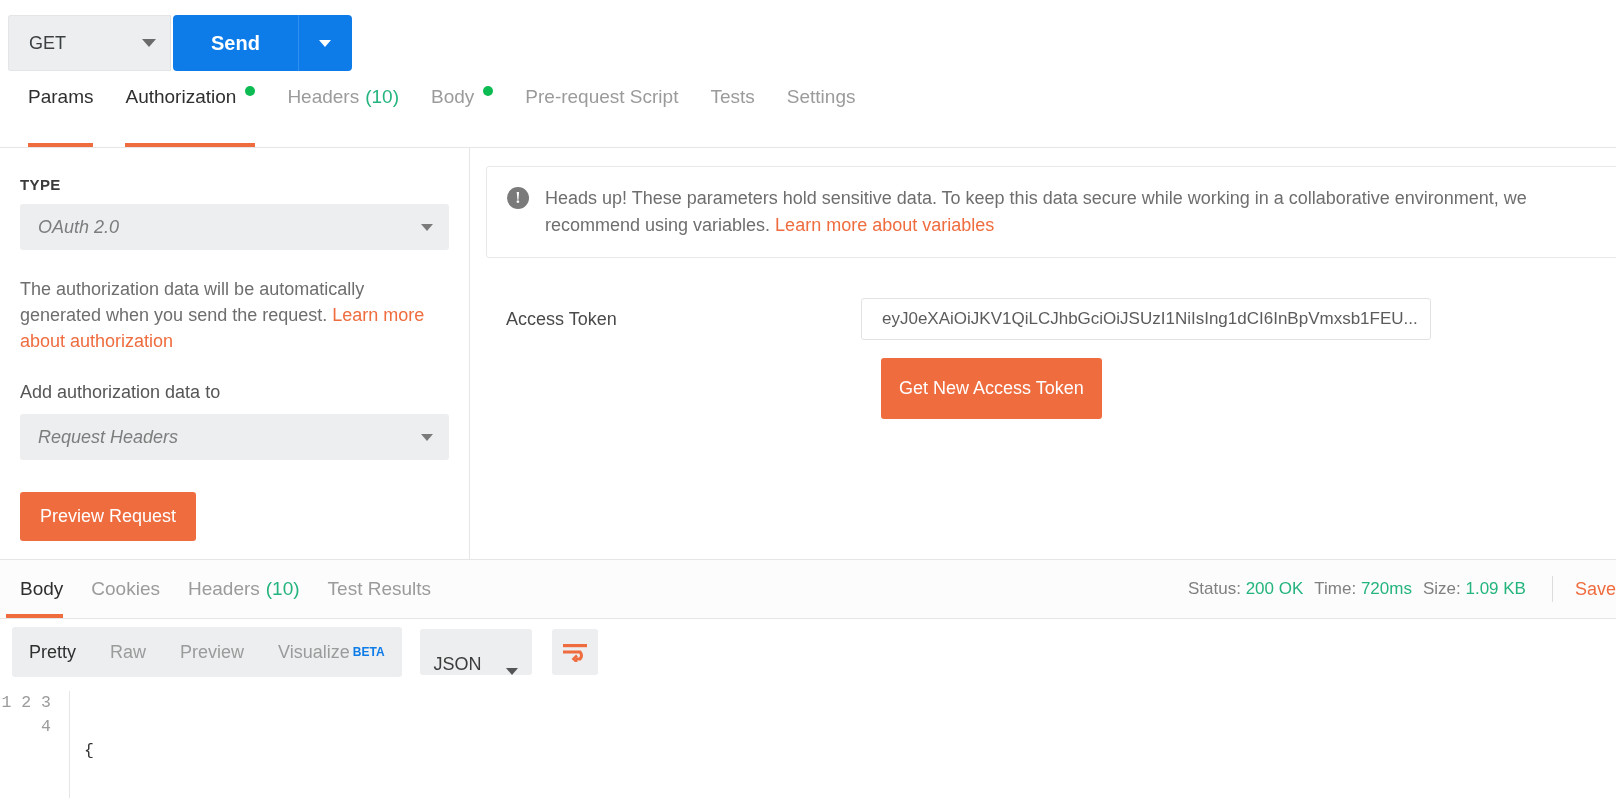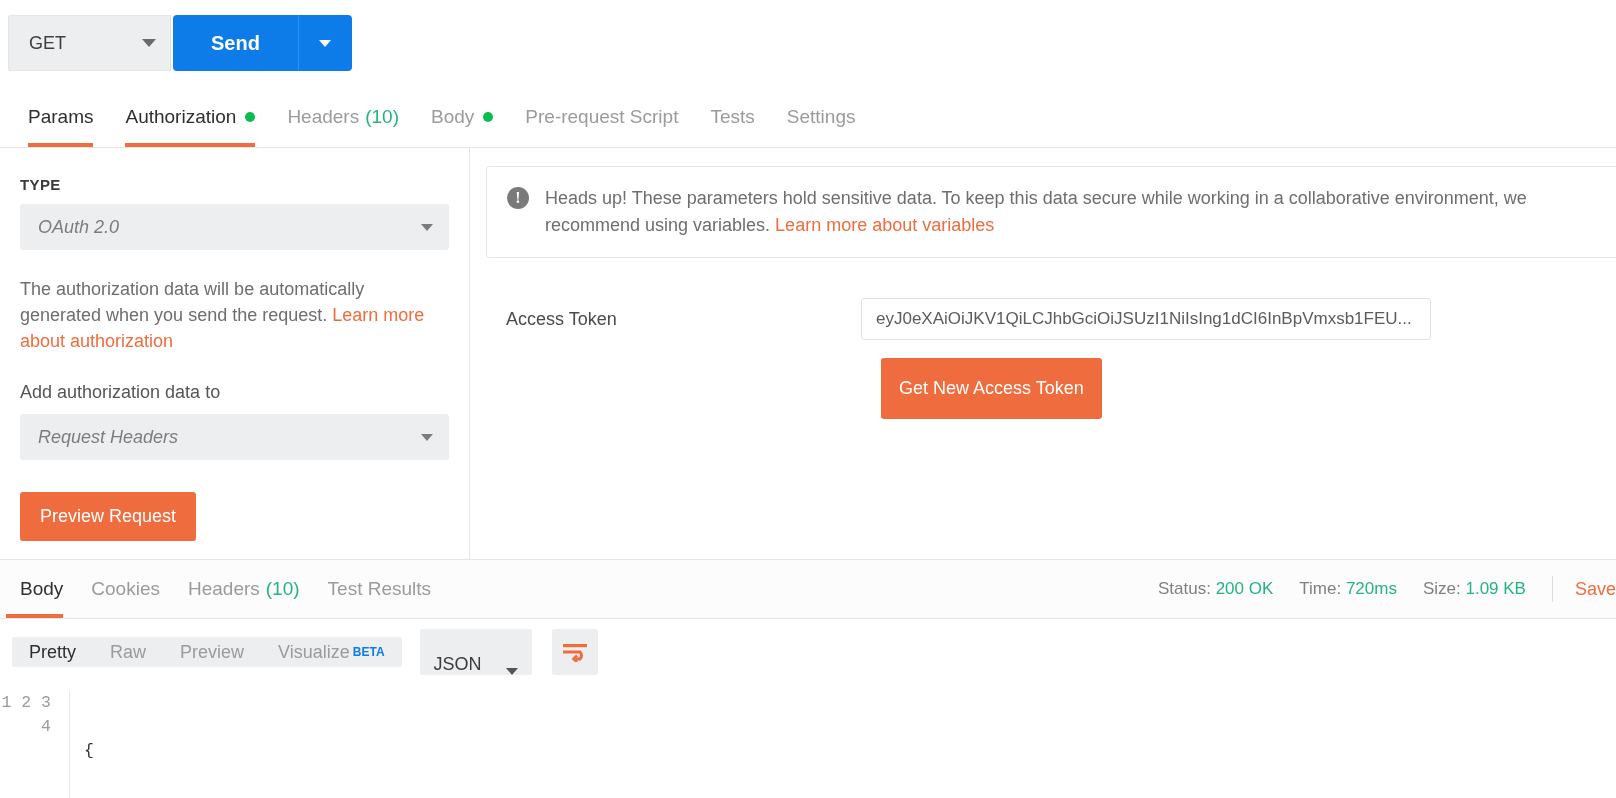--- a/index.html
+++ b/index.html
@@ -82,21 +82,21 @@
   .req-tabs {
     height: 62px;
     display: flex;
     align-items: flex-end;
     padding-left: 12px;
     border-bottom: 1px solid #e6e6e6;
     background: #fff;
   }
   .rtab {
     height: 100%;
-    display: flex; align-items: center;
+    display: flex; 
     padding: 0 16px;
     font-size: 19px;
     color: #9b9b9b;
     cursor: pointer;
     position: relative;
     white-space: nowrap;
   }
   .rtab.active { color: #2f2f2f; }
   .rtab.active::after {
     content: "";
@@ -197,21 +197,21 @@
     width: 375px;
     font-size: 18px; color: #4a4a4a;
     padding-left: 20px;
   }
   .token-input {
     width: 570px; height: 42px;
     border: 1px solid #e2e2e2;
     border-radius: 3px;
     background: #fff;
     display: flex; align-items: center;
-    padding: 0 14px;
+    padding: 0 20px;
     font-size: 17px; color: #5c5c5c;
     overflow: hidden; white-space: nowrap;
     cursor: text;
   }
   .avail-btn {
     margin-left: 18px;
     height: 42px; width: 160px;
     background: #eceeef;
     border-radius: 3px;
     display: flex; align-items: center;
@@ -248,36 +248,36 @@
   .resp-tab.active::after {
     content:""; position:absolute; left:0; right:14px; bottom:0;
     height:4px; background:#ef6c3e;
   }
   .resp-meta {
     margin-left: auto;
     display: flex; align-items: center;
     font-size: 17px; color: #808080;
     padding-right: 0;
   }
-  .resp-meta .grp { margin-left: 26px; white-space: nowrap; }
+  .resp-meta .grp { margin-left: 11px; white-space: nowrap; }
   .resp-meta .val { color: #24b47e; }
   .meta-div {
     width: 1px; height: 26px; background: #dcdcdc;
     margin: 0 22px 0 26px;
   }
   .save-lnk { color: #ef6c3e; font-size: 18px; cursor: pointer; white-space: nowrap; }
 
   .view-bar {
     height: 66px;
     display: flex; align-items: center;
     padding: 0 12px;
     background: #fff;
   }
   .seg {
-    height: 30px;
+    height: 50px;
     background: #eceeef;
     border-radius: 3px;
     display: flex; align-items: center;
   }
   .seg .item {
     padding: 0 17px; height: 100%;
     display: flex; align-items: center;
     font-size: 18px; color: #9b9b9b;
     cursor: pointer;
   }

